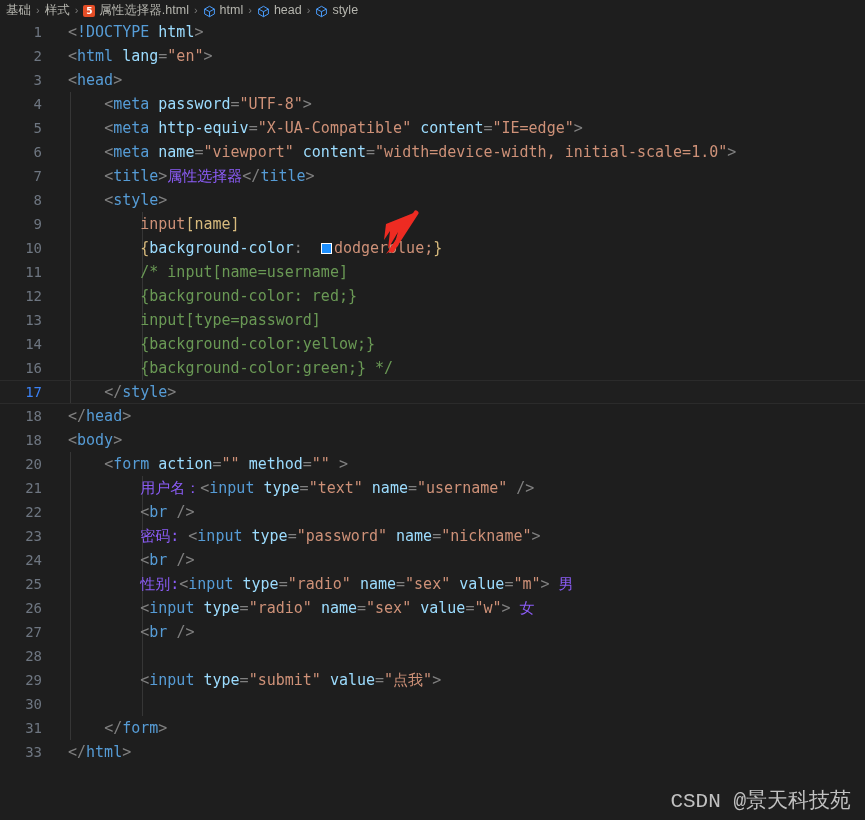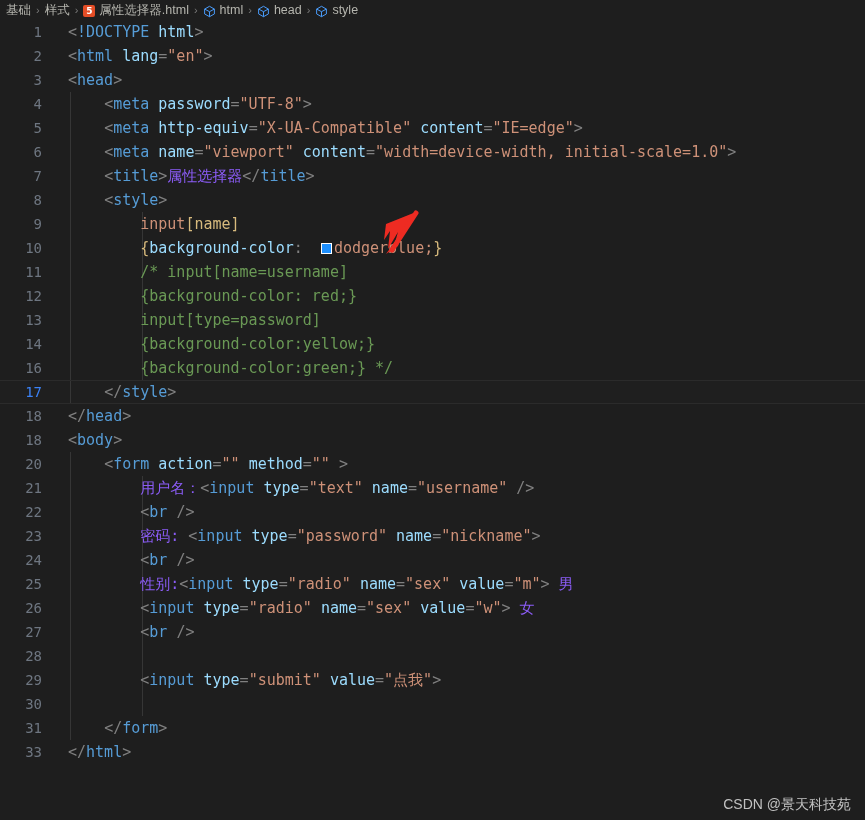--- a/index.html
+++ b/index.html
@@ -65,22 +65,22 @@
   .swatch{
     display:inline-block;width:11px;height:11px;
     background:#1e90ff;border:1px solid #ffffff;
     box-sizing:border-box;position:relative;top:1px;margin-right:2px;
   }
   
   #arrow{position:absolute;left:372px;top:186px;pointer-events:none;}
   
   #watermark{
     position:absolute;right:14px;bottom:6px;
-    color:#cfcfcf;font-size:14px;
-    font-family:Liberation Sans, sans-serif;
+    color:#cfcfcf;font-size:21px;
+    font-family:Liberation Mono, monospace;
     opacity:.92;
   }
 </style>
 </head>
 <body>
 
 <div id="breadcrumb">
 
   <span class="crumb">
     <span class="crumb-label">基础</span>

